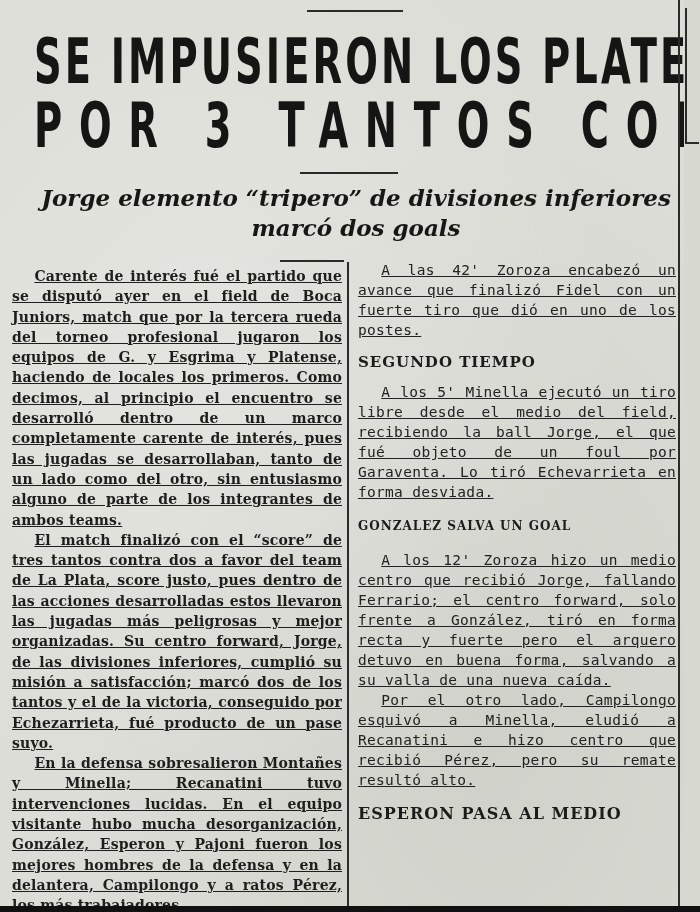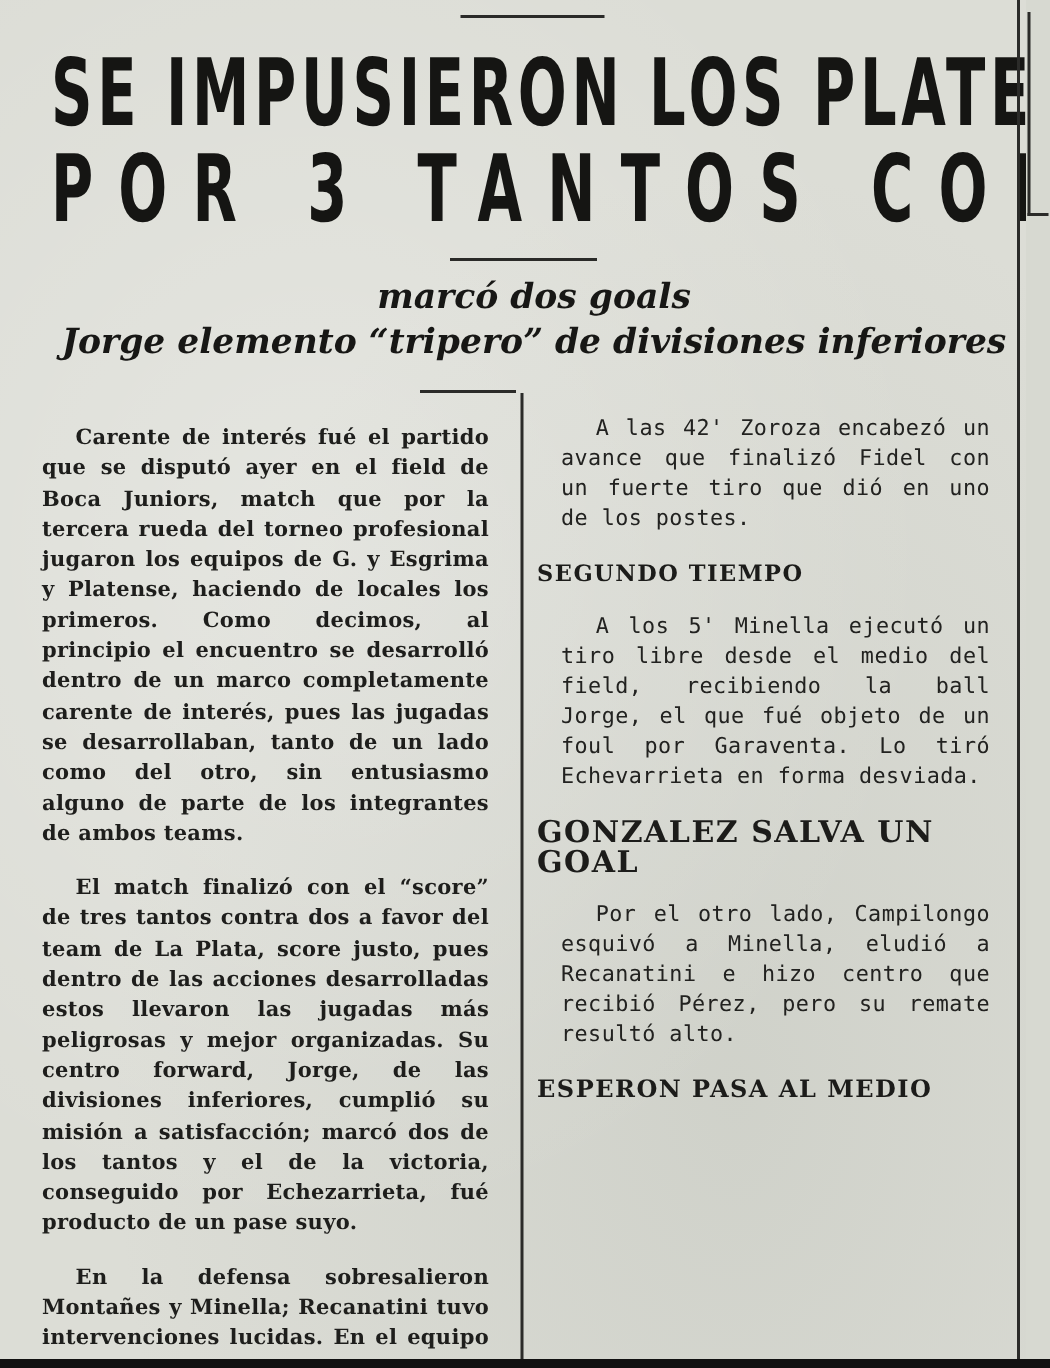--- a/index.html
+++ b/index.html
@@ -120,72 +120,74 @@
       left: 358px; top: 260px;
       width: 318px;
       font-weight: normal;
       font-family: "DejaVu Sans Mono", monospace;
       font-size: 14.5px;
       letter-spacing: 0.3px;
       line-height: 20px;
       color: #222220;
     }
     .col p {
-      margin: 16px;
+      margin: 0;
       text-indent: 1.6em;
+      text-decoration: underline;
     }
     .col p.noindent { text-indent: 0; }
     .subtitle {
       text-align: left;
       font-family: "DejaVu Serif", serif;
       font-weight: bold;
       font-size: 15px;
       letter-spacing: 1px;
       color: #1c1c1a;
     }
     .col-right .subtitle.s1 { margin: 12px 0 10px; }
-    .col-right .subtitle.s2 { margin: 14px 0 14px; font-size: 20px; }
+    .col-right .subtitle.s2 { margin: 14px 0 14px; font-size: 12px; }
     .col-right .subtitle.s3 { margin: 14px 0 12px; font-size: 16px; }
   </style>
 </head>
 <body>
 
 <div class="paper">
 
   <div class="rule-top"></div>
 
   <h1 class="headline" style="margin:0;">
     <span class="line1">SE IMPUSIERON LOS PLATENSES</span>
     <span class="line2">POR 3 TANTOS CONTRA 2</span>
   </h1>
 
   <div class="rule-mid"></div>
 
   <h2 class="subhead" style="margin:0;">
+    <span>Jorge elemento “tripero” de divisiones inferiores</span>
     <span>marcó dos goals</span>
-    <span>Jorge elemento “tripero” de divisiones inferiores</span>
   </h2>
 
   <div class="sep-left"></div>
   <div class="col-divider"></div>
 
   <div class="col col-left">
     <p>Carente de interés fué el partido que se disputó ayer en el field de Boca Juniors, match que por la tercera rueda del torneo profesional jugaron los equipos de G. y Esgrima y Platense, haciendo de locales los primeros. Como decimos, al principio el encuentro se desarrolló dentro de un marco completamente carente de interés, pues las jugadas se desarrollaban, tanto de un lado como del otro, sin entusiasmo alguno de parte de los integrantes de ambos teams.</p>
     <p>El match finalizó con el “score” de tres tantos contra dos a favor del team de La Plata, score justo, pues dentro de las acciones desarrolladas estos llevaron las jugadas más peligrosas y mejor organizadas. Su centro forward, Jorge, de las divisiones inferiores, cumplió su misión a satisfacción; marcó dos de los tantos y el de la victoria, conseguido por Echezarrieta, fué producto de un pase suyo.</p>
     <p>En la defensa sobresalieron Montañes y Minella; Recanatini tuvo intervenciones lucidas. En el equipo visitante hubo mucha desorganización, González, Esperon y Pajoni fueron los mejores hombres de la defensa y en la delantera, Campilongo y a ratos Pérez, los más trabajadores.</p>
 
   </div>
 
   <div class="col col-right">
     <p>A las 42' Zoroza encabezó un avance que finalizó Fidel con un fuerte tiro que dió en uno de los postes.</p>
 
     <div class="subtitle s1">SEGUNDO TIEMPO</div>
     <p>A los 5' Minella ejecutó un tiro libre desde el medio del field, recibiendo la ball Jorge, el que fué objeto de un foul por Garaventa. Lo tiró Echevarrieta en forma desviada.</p>
 
     <div class="subtitle s2">GONZALEZ SALVA UN GOAL</div>
+    <p>A los 12' Zoroza hizo un medio centro que recibió Jorge, fallando Ferrario; el centro forward, solo frente a González, tiró en forma recta y fuerte pero el arquero detuvo en buena forma, salvando a su valla de una nueva caída.</p>
     <p>Por el otro lado, Campilongo esquivó a Minella, eludió a Recanatini e hizo centro que recibió Pérez, pero su remate resultó alto.</p>
 
     <div class="subtitle s3">ESPERON PASA AL MEDIO</div>
 
   </div>
 
   <div class="right-border"></div>
   <div class="right-strip"></div>
   <div class="right-strip-bracket"></div>
 

